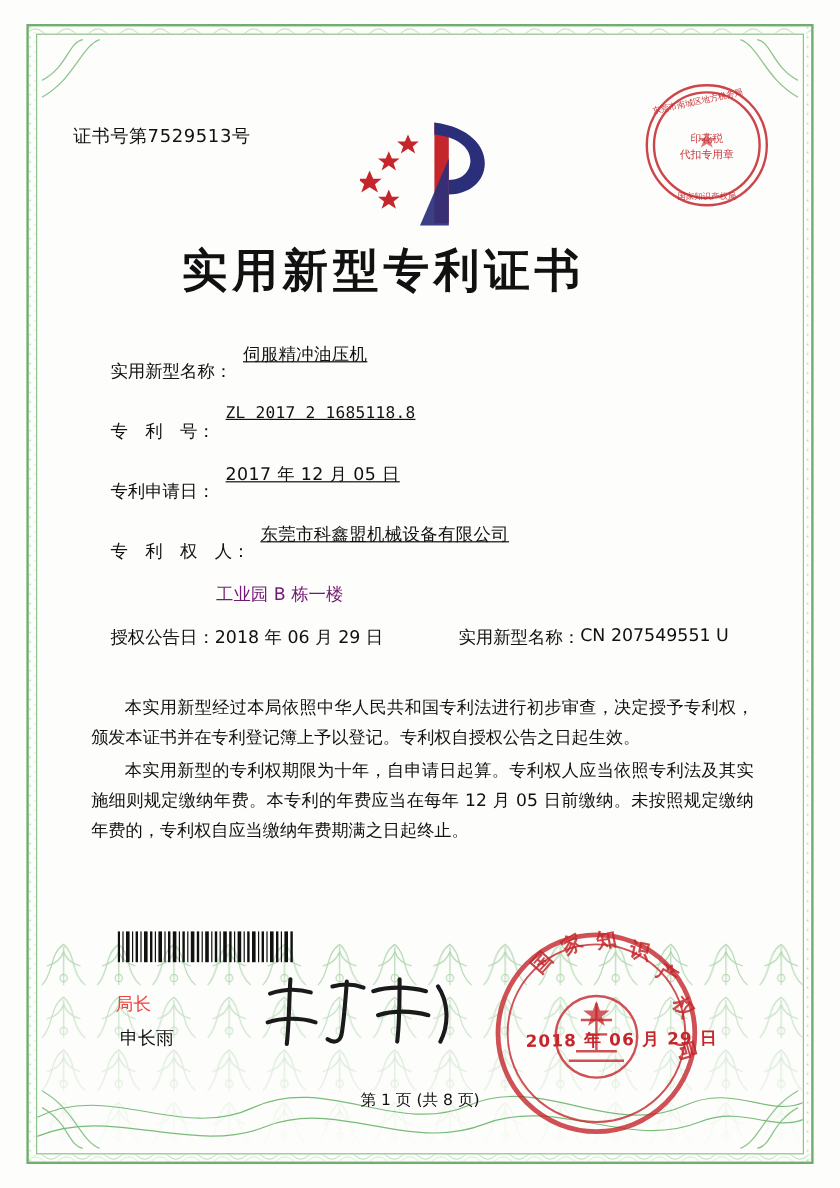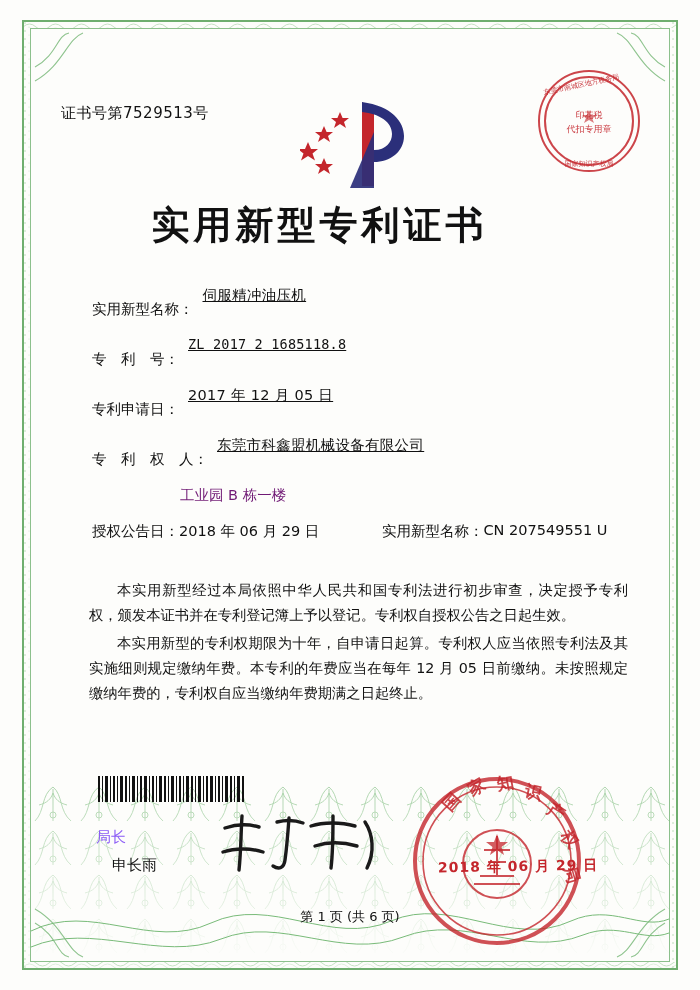--- a/index.html
+++ b/index.html
@@ -132,39 +132,39 @@
   .paras {
     position: absolute;
     left: 72px; top: 578px;
     width: 556px;
     font-size: 14.3px;
     line-height: 25px;
     color: #111;
     text-align: justify;
   }
   .paras p {
-    margin: 0 0 3px 17px;
+    margin: 0 0 3px 4px;
     text-indent: 28px;
   }
   
   .barcode {
     position: absolute;
     left: 98px; top: 776px;
     width: 148px; height: 26px;
   }
   
   .sig-label {
     position: absolute;
     left: 96px; top: 828px;
     font-size: 15px;
-    color: #8b5cf6;
+    color: #ef4444;
   }
   .sig-name {
     position: absolute;
-    left: 112px; top: 856px;
+    left: 100px; top: 856px;
     font-size: 15px;
     color: #111;
   }
   .handwriting {
     position: absolute;
     left: 215px; top: 808px;
     width: 170px; height: 70px;
   }
   .big-seal {
     position: absolute;
@@ -406,14 +406,14 @@
       <path d="M66 112 L112 112"></path>
       <path d="M72 104 L106 104"></path>
       <path d="M89 64 L89 104"></path>
       <path d="M76 78 L102 78"></path>
       <path d="M80 90 L98 90"></path>
     </g>
     <polygon points="89,62 92,70 100,70 93.5,75 96,83 89,78 82,83 84.5,75 78,70 86,70" fill="#c4262c" opacity=".75"></polygon>
   </svg>
   <div class="seal-date">2018 年 06 月 29 日</div>
 
-  <div class="page-no">第 1 页 (共 6 页)</div>
+  <div class="page-no">第 1 页 (共 8 页)</div>
 </div>
 
 </body></html>

